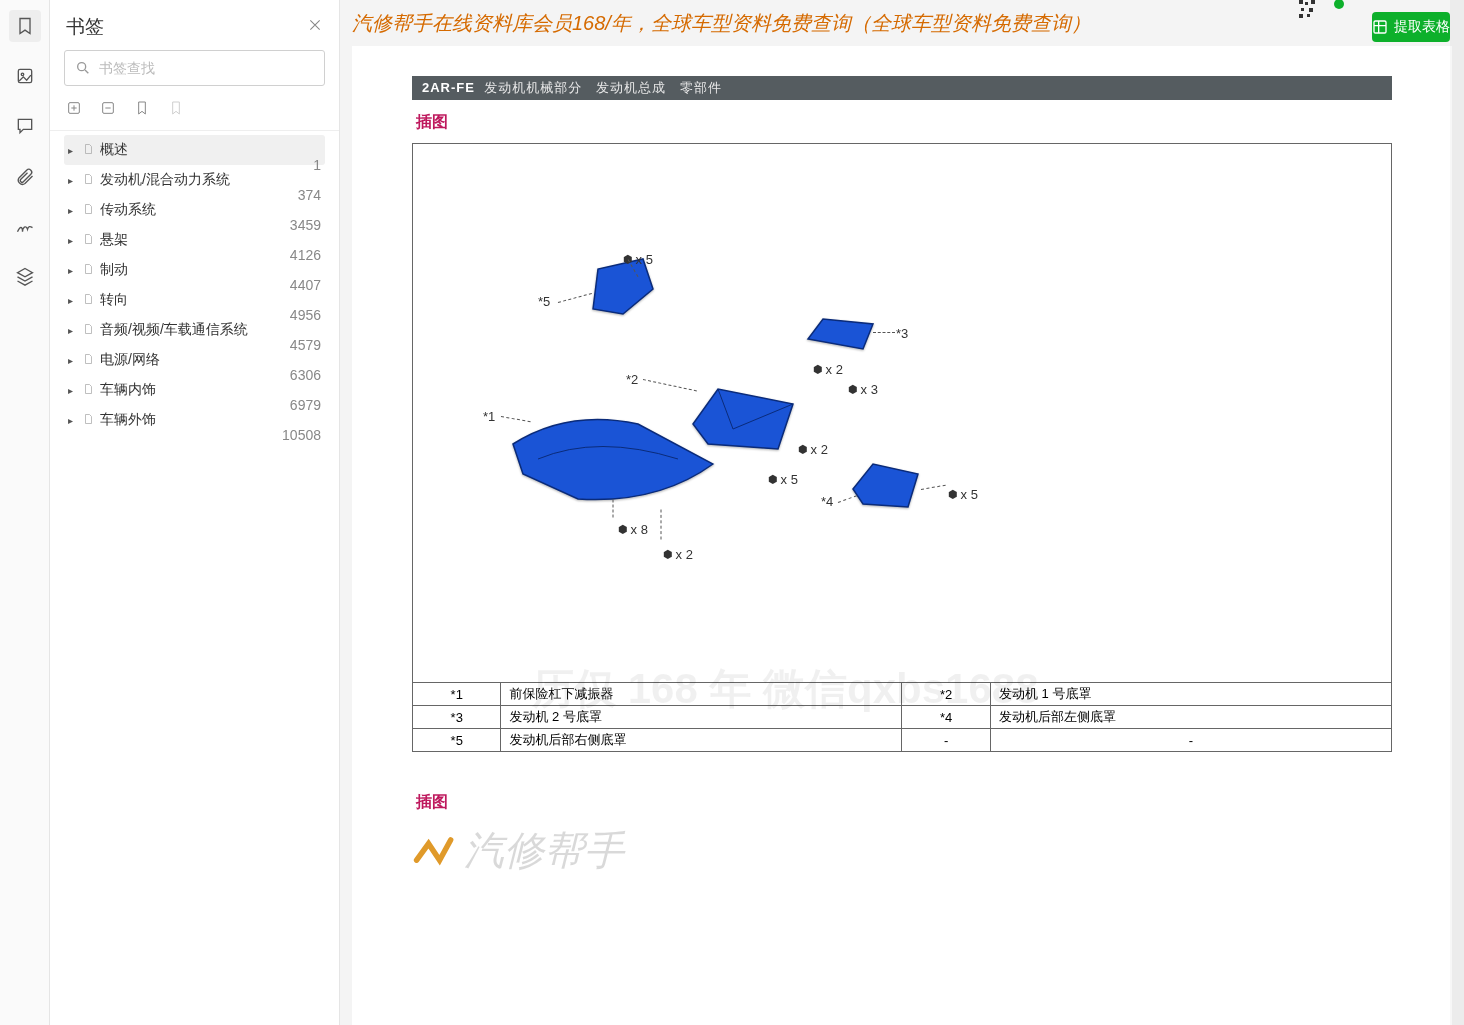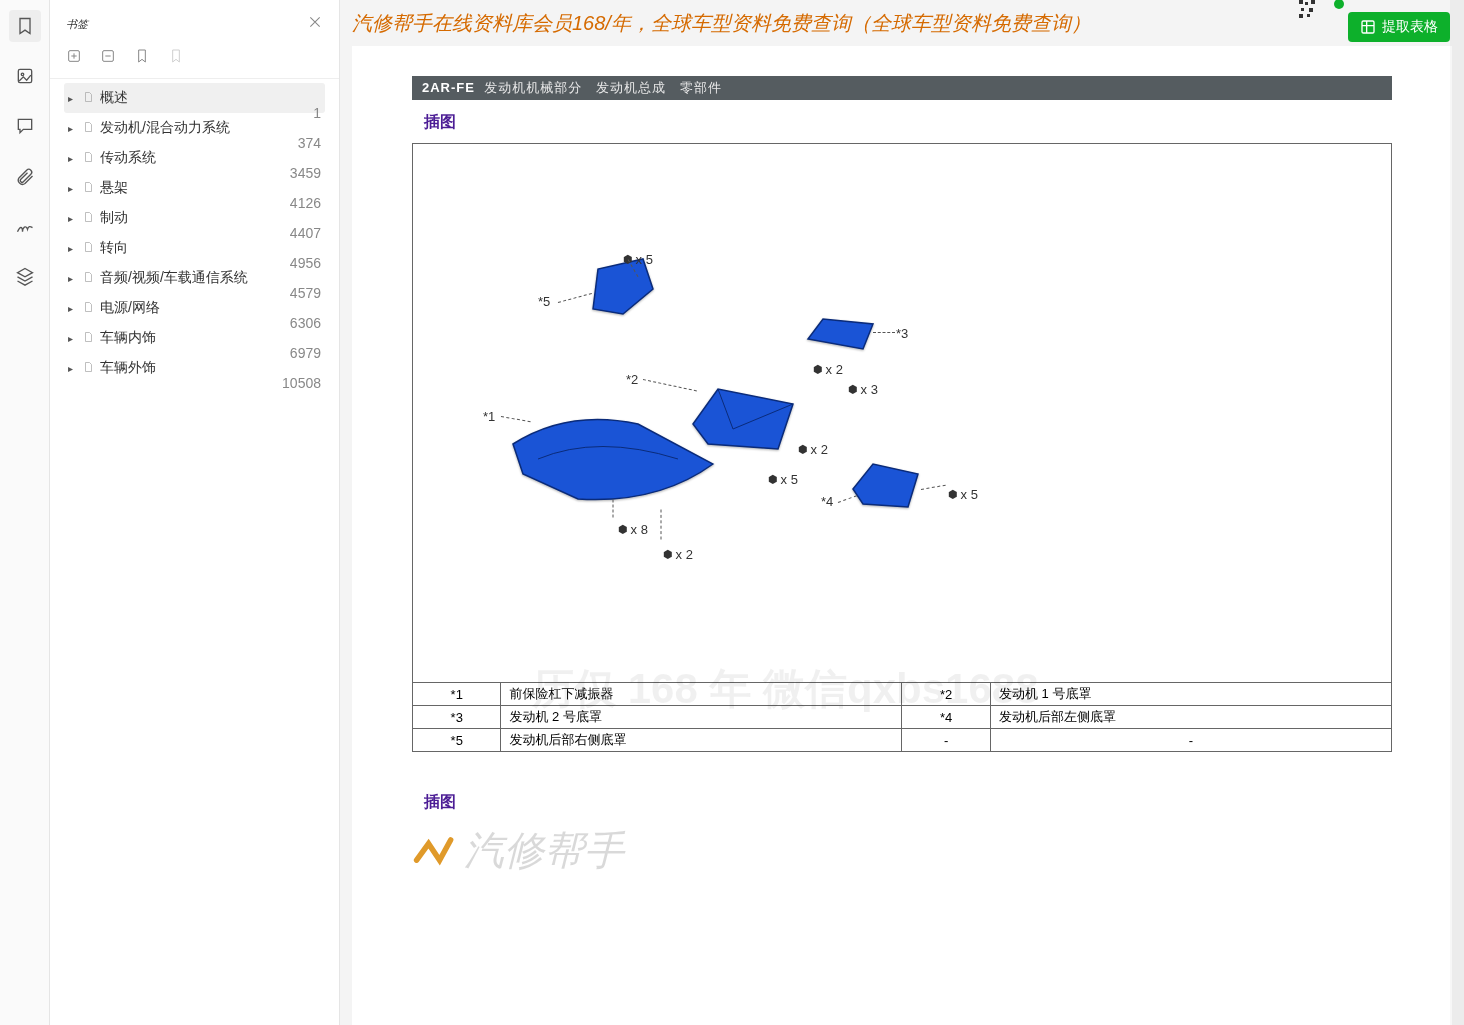--- a/index.html
+++ b/index.html
@@ -7,21 +7,21 @@
 
 
 .rail { width: 50px; background: #fafafa; border-right: 1px solid #e5e5e5; display: flex; flex-direction: column; align-items: center; padding-top: 10px; gap: 18px; }
 .rail-item { width: 32px; height: 32px; display: flex; align-items: center; justify-content: center; cursor: pointer; border-radius: 4px; }
 .rail-item.active { background: #eee; }
 .rail-item svg { width: 20px; height: 20px; stroke: #555; fill: none; stroke-width: 1.6; }
 
 
 .sidebar { width: 290px; border-right: 1px solid #e5e5e5; display: flex; flex-direction: column; background: #fff; }
 .sb-header { display: flex; align-items: center; justify-content: space-between; padding: 14px 16px 10px 16px; }
-.sb-title { font-size: 11px; color: #333; font-style: italic; }
+.sb-title { font-size: 19px; color: #333; }
 .sb-close { cursor: pointer; color: #888; }
 .sb-close svg { width: 16px; height: 16px; stroke: #888; stroke-width: 1.6; fill: none; }
 .sb-search { margin: 0 14px 10px 14px; border: 1px solid #d0d0d0; border-radius: 3px; height: 36px; display: flex; align-items: center; padding: 0 10px; gap: 8px; background: #fff; }
 .sb-search svg { width: 16px; height: 16px; stroke: #999; fill: none; stroke-width: 2; }
 .sb-search input { border: none; outline: none; flex: 1; font-size: 14px; color: #333; background: transparent; }
 .sb-search input::placeholder { color: #bbb; }
 .sb-tools { display: flex; gap: 18px; padding: 4px 16px 10px 16px; border-bottom: 1px solid #eee; }
 .sb-tools span { cursor: pointer; color: #888; }
 .sb-tools span svg { width: 16px; height: 16px; stroke: #888; fill: none; stroke-width: 1.5; }
 .sb-tree { flex: 1; overflow-y: auto; padding: 4px 14px; }
@@ -29,28 +29,28 @@
 .tree-row.active { background: #f0f0f0; border-radius: 3px; }
 .tree-arrow { width: 10px; font-size: 10px; color: #555; margin-right: 4px; }
 .tree-icon svg { width: 12px; height: 14px; stroke: #aaa; fill: none; stroke-width: 1.5; margin-right: 6px; }
 .tree-label { flex: 1; }
 .tree-page { font-size: 14px; color: #888; position: absolute; right: 4px; bottom: -8px; }
 
 
 .main { flex: 1; position: relative; background: #f4f4f4; overflow: hidden; }
 .banner { position: absolute; top: 0; left: 0; right: 0; height: 46px; display: flex; align-items: center; z-index: 5; }
 .banner-text { font-size: 20px; color: #d56a00; font-style: italic; padding-left: 12px; white-space: nowrap; }
-.extract-btn { position: absolute; right: 14px; top: 12px; background: #0db02b; color: #fff; font-size: 14px; padding: 6px 12px; border-radius: 4px; display: flex; align-items: center; gap: 6px; cursor: pointer; z-index: 6; }
+.extract-btn { position: absolute; right: 14px; top: 12px; background: #0db02b; color: #fff; font-size: 14px; padding: 6px 0; border-radius: 4px; display: flex; align-items: center; gap: 6px; cursor: pointer; z-index: 6; }
 .extract-btn svg { width: 16px; height: 16px; stroke: #fff; fill: none; stroke-width: 2; }
 .qr-hint { position: absolute; right: 110px; top: 0; width: 60px; height: 20px; display:flex; align-items:center; justify-content:center; }
 
 .page-wrap { position: absolute; top: 46px; left: 12px; right: 12px; bottom: 0; background: #fff; overflow-y: auto; padding: 30px 60px; }
 .doc-bar { background: #555c60; color: #fff; font-size: 13px; padding: 3px 10px; letter-spacing: 1px; font-weight: bold; }
 .doc-bar .light { font-weight: normal; color: #e8e8e8; }
-.sec-title { font-size: 16px; font-weight: bold; margin: 12px 0 10px 12px; color: #4c1d95; }
+.sec-title { font-size: 16px; font-weight: bold; margin: 12px 0 10px 4px; color: #be185d; }
 
 .figure-box { border: 1px solid #666; width: 100%; height: 540px; position: relative; background: #fff; margin-bottom: 0; }
 .part { position: absolute; }
 .part svg { filter: drop-shadow(0 1px 1px rgba(0,0,0,.3)); }
 .tag-lbl { position: absolute; font-size: 13px; color: #333; }
 .dash { position: absolute; border-top: 1px dashed #555; transform-origin: left center; }
 .bolt-lbl { position: absolute; font-size: 13px; color: #333; display: flex; align-items: center; gap: 3px; margin-top: 8px; }
 .bolt-lbl::before { content: "⬢"; font-size: 11px; color: #333; }
 
 
@@ -107,20 +107,27 @@
       </svg>
     </div>
 </div>
 
 <div class="sidebar">
   <div class="sb-header">
     <span class="sb-title">书签</span>
     <span class="sb-close"><svg viewBox="0 0 24 24">
           <path d="M5 5l14 14M19 5L5 19"></path>
         </svg></span>
+  </div>
+  <div class="sb-search">
+    <svg viewBox="0 0 24 24">
+        <circle cx="10" cy="10" r="6"></circle>
+        <path d="M20 20l-5-5"></path>
+      </svg>
+    <input placeholder="书签查找" style="">
   </div>
   <div class="sb-tools">
     <span><svg viewBox="0 0 24 24">
           <rect x="4" y="4" width="16" height="16" rx="2"></rect>
           <path d="M12 8v8M8 12h8"></path>
         </svg></span>
     <span><svg viewBox="0 0 24 24">
           <rect x="4" y="4" width="16" height="16" rx="2"></rect>
           <path d="M8 12h8"></path>
         </svg></span>

